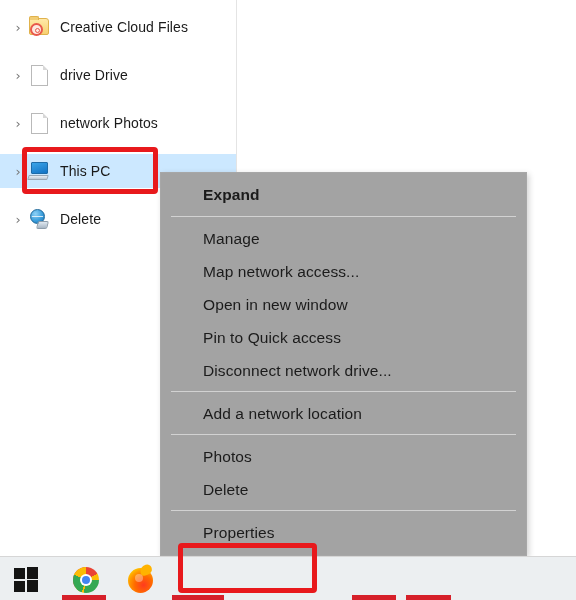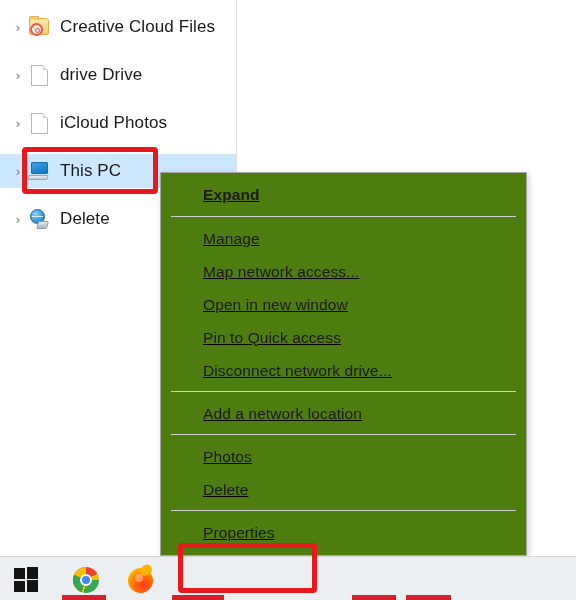--- a/index.html
+++ b/index.html
@@ -48,21 +48,21 @@
     box-sizing: border-box;
   }
   .tree-icon {
     width: 26px;
     min-width: 26px;
     height: 22px;
     position: relative;
     margin-right: 8px;
   }
   .tree-label {
-    font-size: 17px;
+    font-size: 14px;
     color: #1a1a1a;
     letter-spacing: 0.1px;
     white-space: nowrap;
   }
 
   
   .ic-folder {
     position: absolute;
     left: 3px; top: 2px;
     width: 18px; height: 15px;
@@ -160,25 +160,24 @@
     box-sizing: border-box;
     transform: skewX(-14deg);
   }
 
   
   #context-menu {
     position: absolute;
     left: 160px;
     top: 172px;
     width: 367px;
-    background: #4d7c0f;
+    background: #a3a3a3;
     border: 1px solid #a7a7a7;
     box-sizing: border-box;
     box-shadow: 2px 2px 6px rgba(0,0,0,0.18);
-    text-decoration: underline;
   }
   .menu-item {
     height: 33px;
     display: flex;
     align-items: center;
     padding-left: 42px;
     box-sizing: border-box;
     font-size: 15.5px;
     color: #1b1b1b;
     white-space: nowrap;
@@ -299,21 +298,21 @@
         <span class="ic-doc"></span>
       </span>
     <span class="tree-label">drive Drive</span>
   </div>
 
   <div class="tree-item" style="top:106px;">
     <span class="chevron">›</span>
     <span class="tree-icon">
         <span class="ic-doc"></span>
       </span>
-    <span class="tree-label">iCloud Photos</span>
+    <span class="tree-label">network Photos</span>
   </div>
 
   <div class="tree-item selected" style="top:154px;">
     <span class="chevron">›</span>
     <span class="tree-icon">
       <span class="ic-pc">
           <span class="scr"></span>
           <span class="base"></span>
         </span>
     </span>

